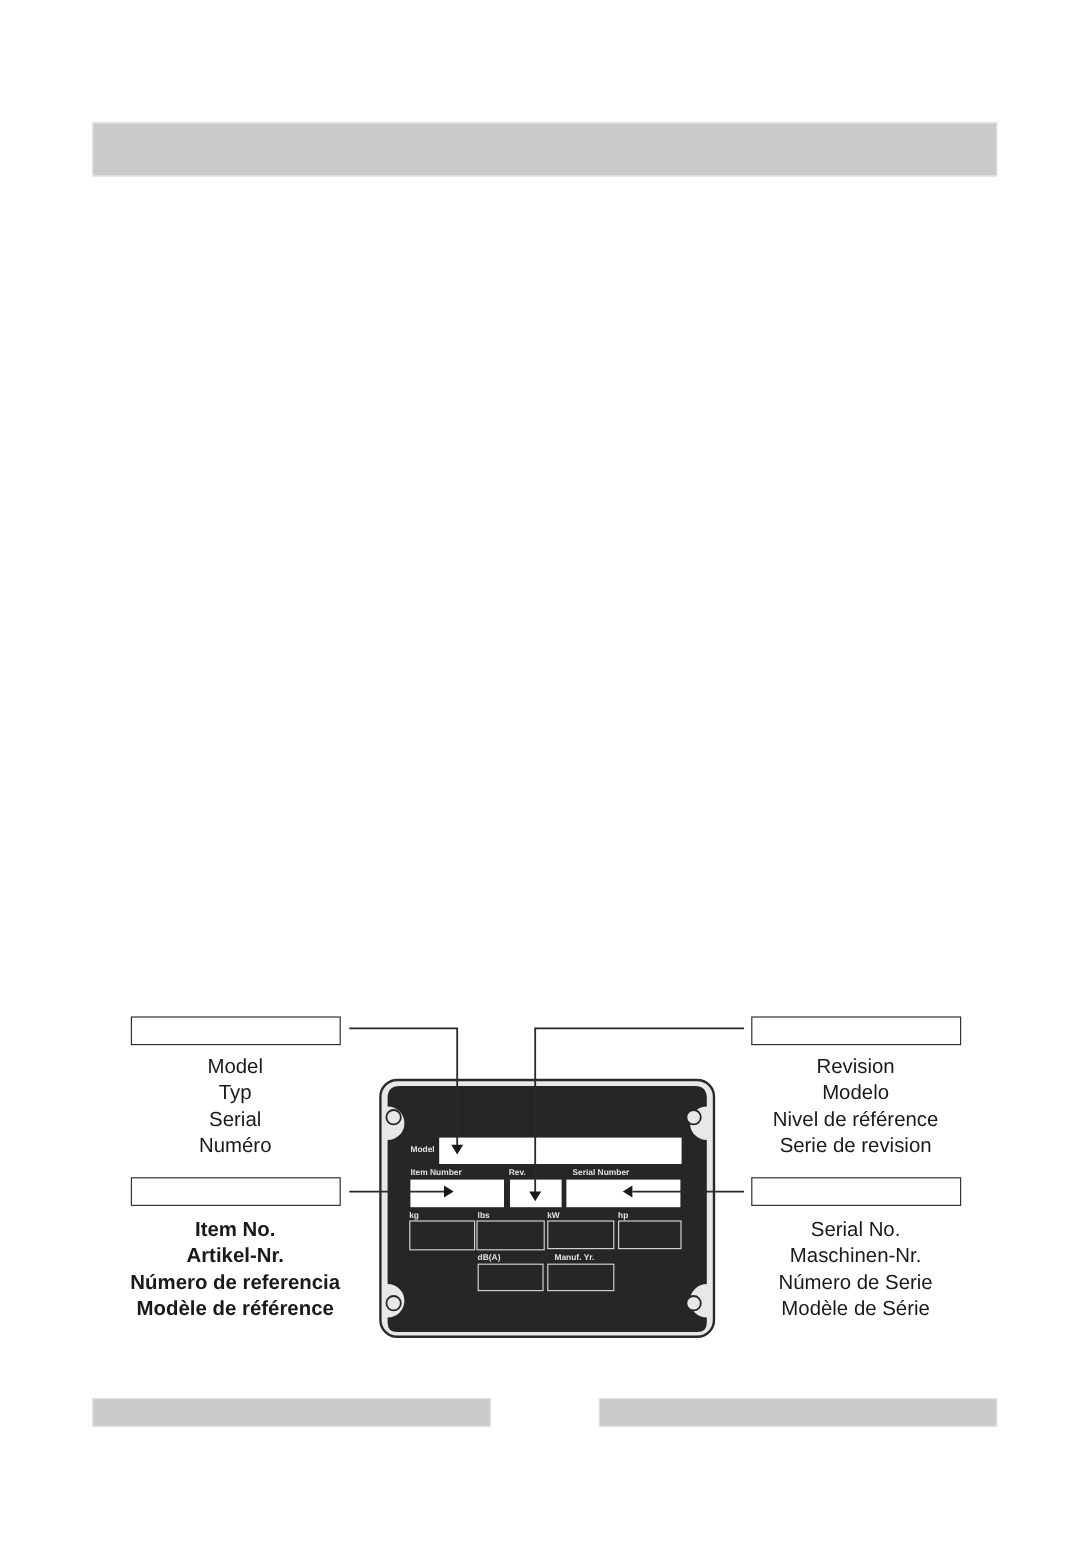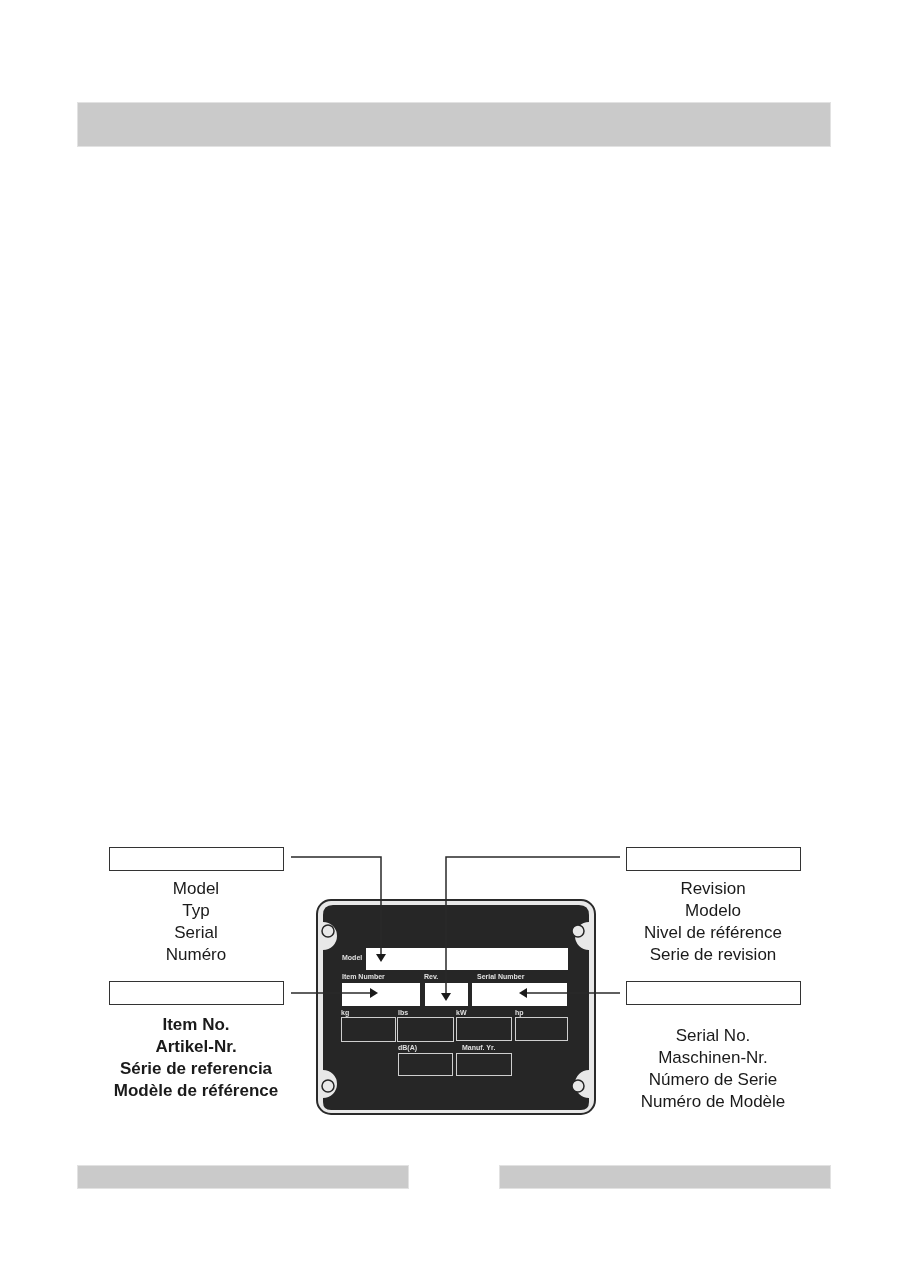--- a/index.html
+++ b/index.html
@@ -20,38 +20,38 @@
   <div>Model</div>
   <div>Typ</div>
   <div>Serial</div>
   <div>Numéro</div>
 </div>
 
 <div class="blank-box" style="left:109px; top:981px; width:175px; height:24px;"></div>
 <div class="label-block" style="left:96px; top:1014px; width:200px;font-weight:bold;">
   <div>Item No.</div>
   <div>Artikel-Nr.</div>
-  <div>Série de referencia</div>
+  <div>Número de referencia</div>
   <div>Modèle de référence</div>
 </div>
 
 <div class="blank-box" style="left:626px; top:847px; width:175px; height:24px;"></div>
 <div class="label-block" style="left:613px; top:878px; width:200px;">
   <div>Revision</div>
   <div>Modelo</div>
   <div>Nivel de référence</div>
   <div>Serie de revision</div>
 </div>
 
 <div class="blank-box" style="left:626px; top:981px; width:175px; height:24px;"></div>
-<div class="label-block" style="left:613px; top:1014px; width:200px;margin-top:11px;">
+<div class="label-block" style="left:613px; top:1014px; width:200px;">
   <div>Serial No.</div>
   <div>Maschinen-Nr.</div>
   <div>Número de Serie</div>
-  <div>Numéro de Modèle</div>
+  <div>Modèle de Série</div>
 </div>
 
 <svg width="909" height="1286" font-family="Liberation Sans, sans-serif">
 
   <rect x="317" y="900" width="278" height="214" rx="14" fill="#e8e8e8" stroke="#2a2a2a" stroke-width="2"></rect>
 
   <path d="M333,905 H579 Q589,905 589,915 V922 A14,14 0 0 0 589,950 V1070 A14,14 0 0 0 589,1098 V1102 Q589,1110 581,1110 H331 Q323,1110 323,1102 V1098 A14,14 0 0 0 323,1070 V950 A14,14 0 0 0 323,922 V915 Q323,905 333,905 Z" fill="#262626"></path>
 
   <circle cx="328" cy="931" r="6" fill="#e8e8e8" stroke="#262626" stroke-width="1.5"></circle>
   <circle cx="578" cy="931" r="6" fill="#e8e8e8" stroke="#262626" stroke-width="1.5"></circle>

